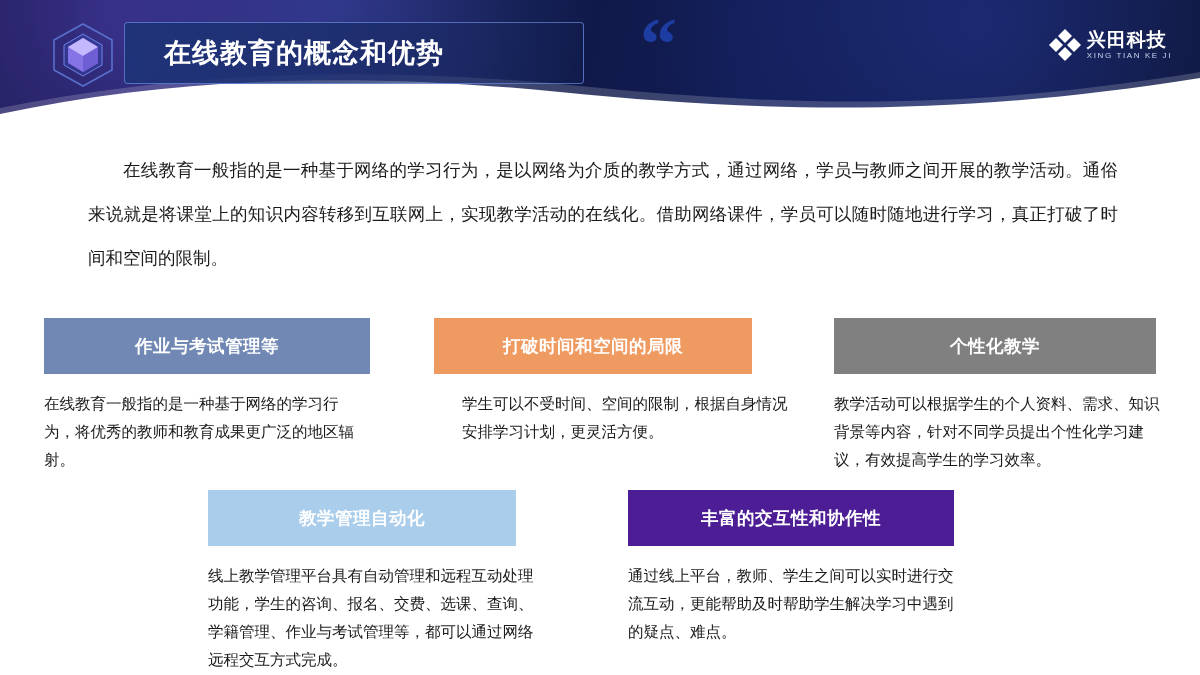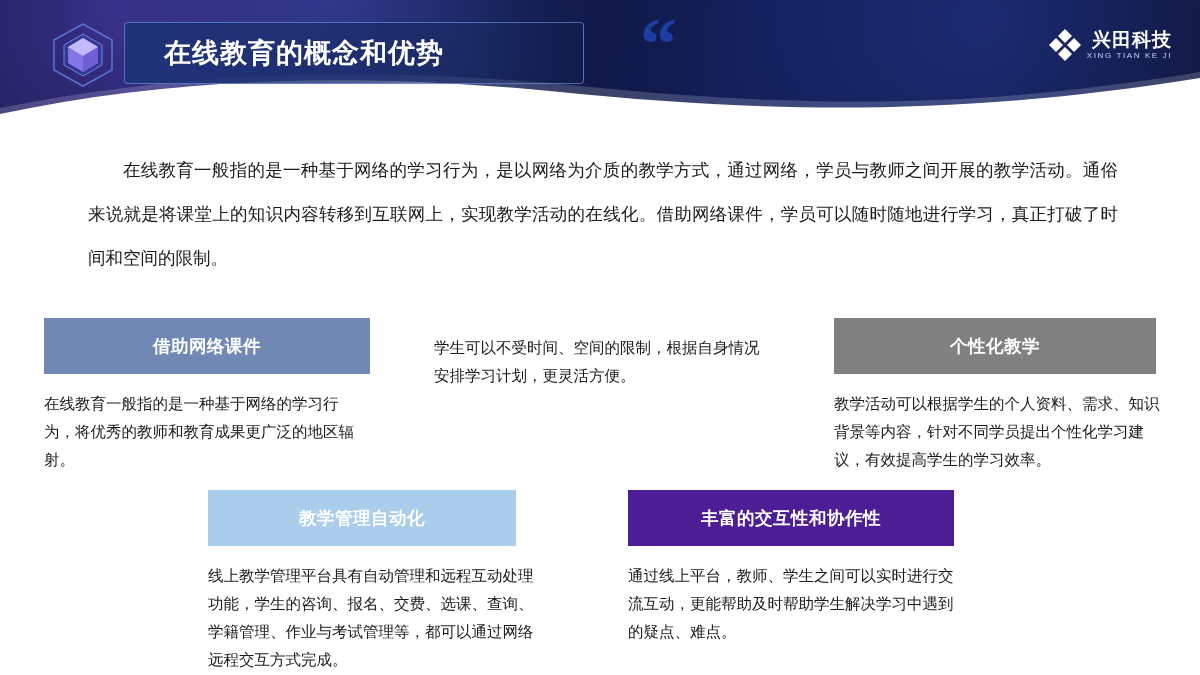--- a/index.html
+++ b/index.html
@@ -82,21 +82,20 @@
     font-weight: bold;
     opacity: 0.95;
   }
   .brand {
     position: absolute;
     right: 28px;
     top: 28px;
     display: flex;
     align-items: center;
     gap: 5px;
-    text-align: right;
   }
   .brand-logo { width: 34px; height: 34px; }
   .brand-name {
     font-size: 19px;
     font-weight: bold;
     color: #ffffff;
     letter-spacing: 1px;
     line-height: 21px;
   }
   .brand-sub {
@@ -137,21 +136,21 @@
     line-height: 28px;
     color: #1a1a1a;
   }
 
   #card1 { left: 44px;  top: 318px; width: 326px; }
   #card1 .card-head { background: #7188b5; }
   #card1 .card-body { width: 320px; }
 
   #card2 { left: 434px; top: 318px; width: 318px; }
   #card2 .card-head { background: #ef9a61; }
-  #card2 .card-body { width: 330px; }
+  #card2 .card-body { width: 330px; margin-left: 28px; }
 
   #card3 { left: 834px; top: 318px; width: 322px; }
   #card3 .card-head { background: #808080; }
   #card3 .card-body { width: 326px; }
 
   #card4 { left: 208px; top: 490px; width: 308px; }
   #card4 .card-head { background: #a9cdea; }
   #card4 .card-body { width: 330px; }
 
   #card5 { left: 628px; top: 490px; width: 326px; }
@@ -194,25 +193,26 @@
       <div>
         <div class="brand-name">兴田科技</div>
         <div class="brand-sub">XING TIAN KE JI</div>
       </div>
     </div>
   </div>
 
   <div class="intro">在线教育一般指的是一种基于网络的学习行为，是以网络为介质的教学方式，通过网络，学员与教师之间开展的教学活动。通俗来说就是将课堂上的知识内容转移到互联网上，实现教学活动的在线化。借助网络课件，学员可以随时随地进行学习，真正打破了时间和空间的限制。</div>
 
   <div class="card" id="card1">
-    <div class="card-head">借助网络课件</div>
+    <div class="card-head">作业与考试管理等</div>
     <div class="card-body">在线教育一般指的是一种基于网络的学习行为，将优秀的教师和教育成果更广泛的地区辐射。</div>
   </div>
 
   <div class="card" id="card2">
+    <div class="card-head">打破时间和空间的局限</div>
     <div class="card-body">学生可以不受时间、空间的限制，根据自身情况安排学习计划，更灵活方便。</div>
   </div>
 
   <div class="card" id="card3">
     <div class="card-head">个性化教学</div>
     <div class="card-body">教学活动可以根据学生的个人资料、需求、知识背景等内容，针对不同学员提出个性化学习建议，有效提高学生的学习效率。</div>
   </div>
 
   <div class="card" id="card4">
     <div class="card-head">教学管理自动化</div>

